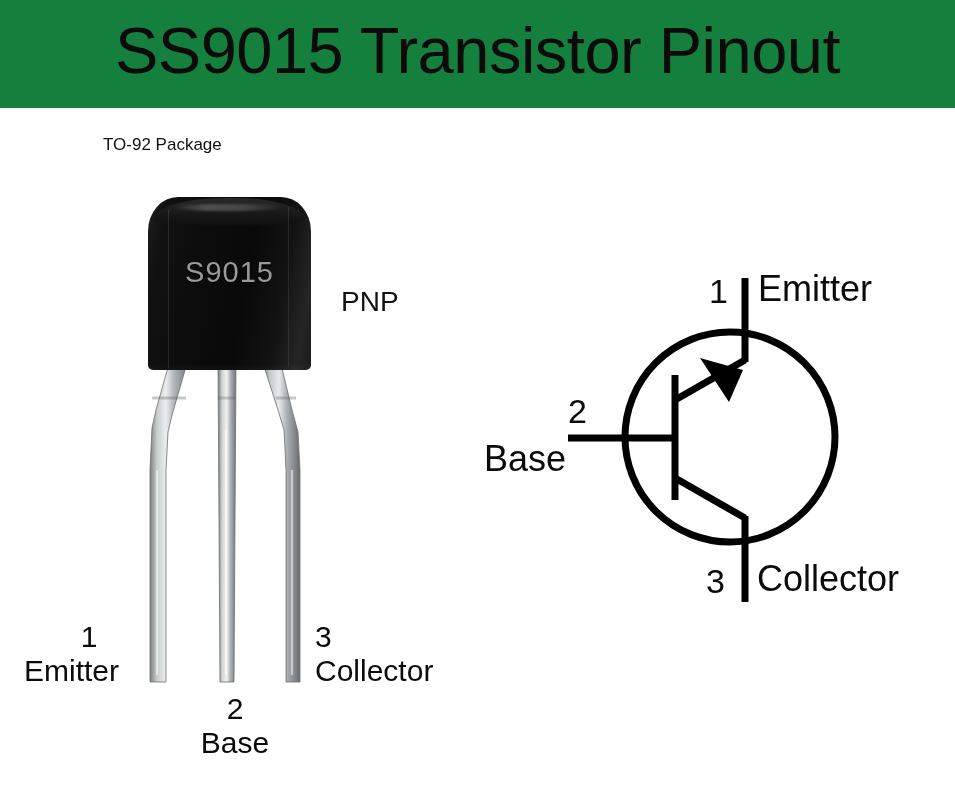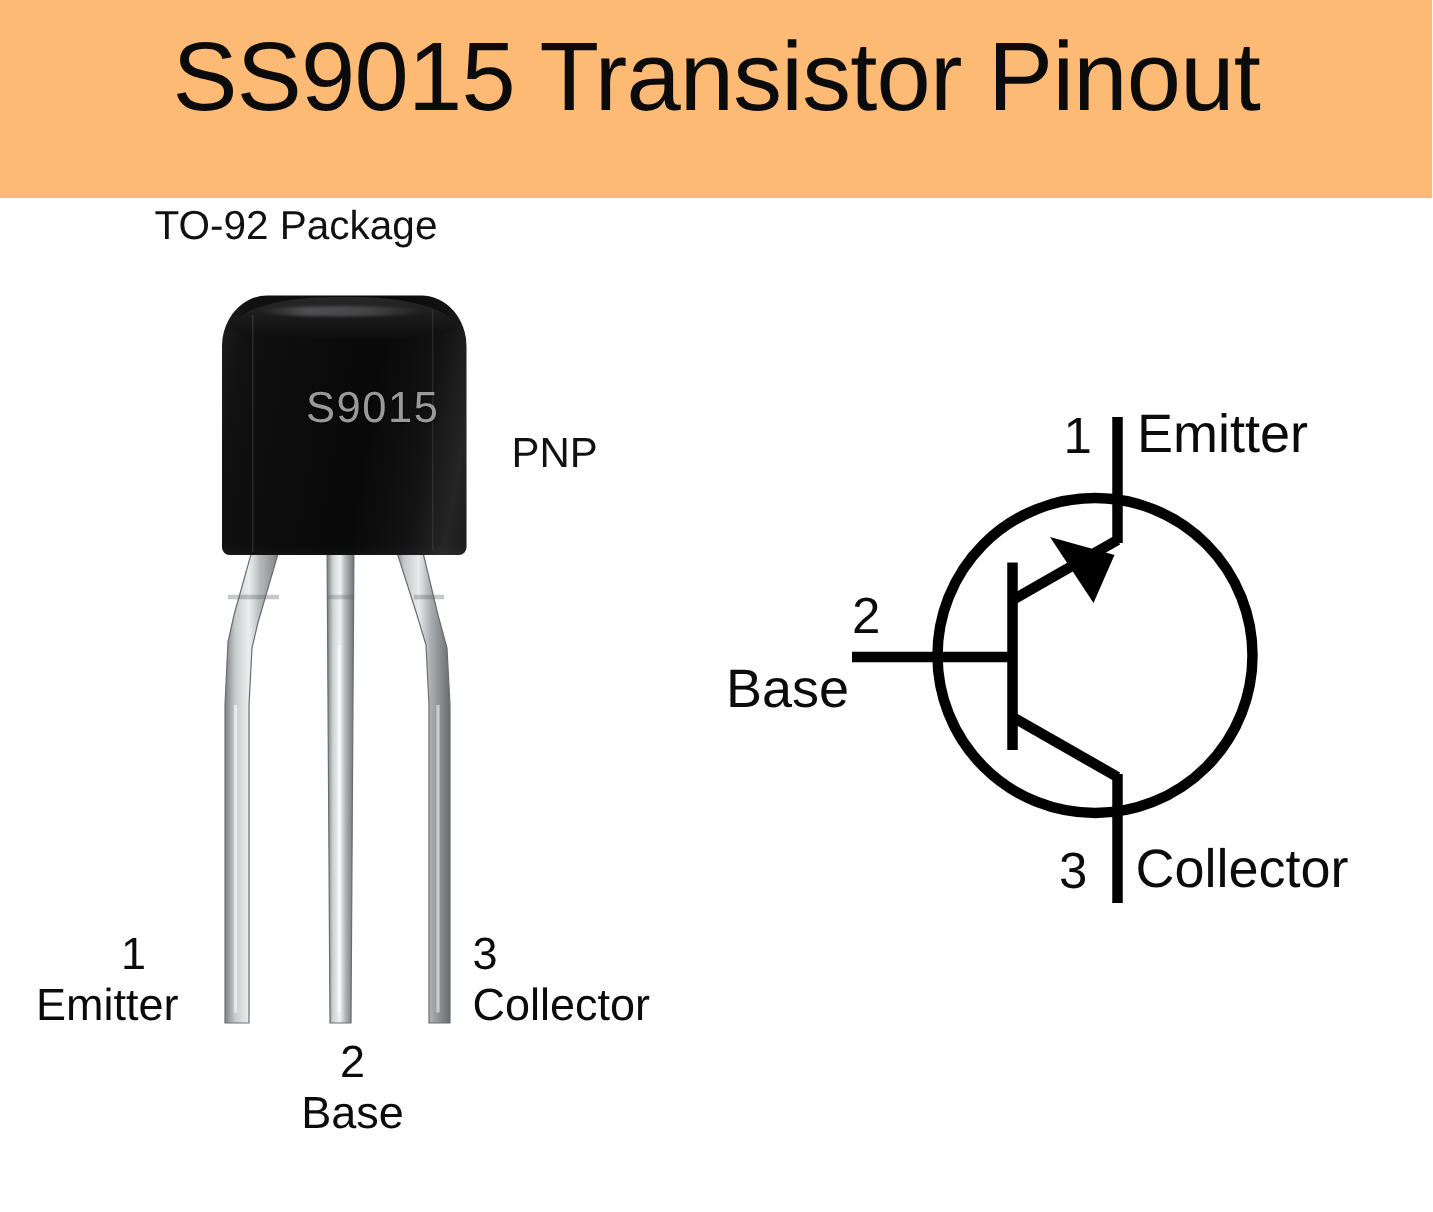--- a/index.html
+++ b/index.html
@@ -18,43 +18,43 @@
     background: #ffffff;
     overflow: hidden;
   }
 
   
   #header-banner {
     position: absolute;
     left: 0;
     top: 0;
     width: 955px;
-    height: 132px;
-    background: #fdba74;
+    height: 108px;
+    background: #15803d;
   }
   #page-title {
     position: absolute;
     left: 0;
     top: 11px;
     width: 955px;
     text-align: center;
     font-size: 65px;
     font-weight: 400;
     line-height: 80px;
     color: #0b0b0b;
     letter-spacing: -0.5px;
     white-space: nowrap;
   }
 
   
   #package-label {
     position: absolute;
     left: 103px;
     top: 135px;
-    font-size: 27px;
+    font-size: 17px;
     color: #111111;
     white-space: nowrap;
   }
 
   #photo-area {
     position: absolute;
     left: 0px;
     top: 170px;
     width: 470px;
     height: 530px;
@@ -120,21 +120,20 @@
   .body-marking {
     position: absolute;
     left: 0;
     width: 163px;
     text-align: center;
     color: #9a9a9c;
     font-size: 29px;
     letter-spacing: 1px;
     white-space: nowrap;
     text-shadow: 0 1px 1px rgba(0,0,0,0.8);
-    padding-left: 19px;
   }
   #marking-line1 { top: 59px; }
   #marking-line2 { top: 95px; }
 
   
   .lead { position: absolute; }
   .lead svg { display: block; }
 
   #pnp-type-label {
     position: absolute;

